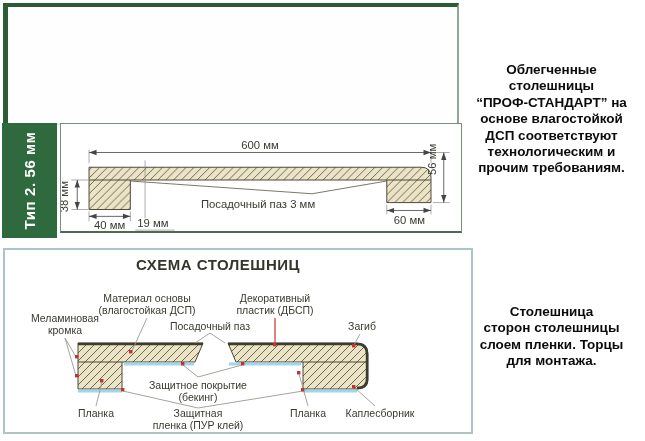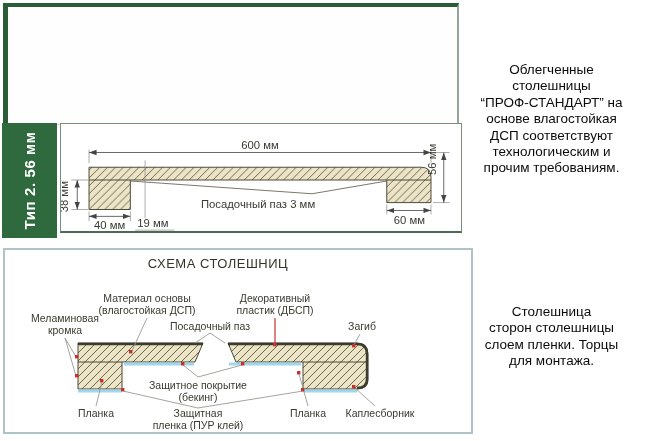--- a/index.html
+++ b/index.html
@@ -14,25 +14,25 @@
     display:flex;align-items:center;justify-content:center;}
   .type-text{transform:rotate(-90deg);white-space:nowrap;color:#ffffff;font-weight:bold;
     font-size:15px;letter-spacing:.6px;}
   
   .drawing-panel{position:absolute;left:60px;top:123px;width:402px;height:110px;box-sizing:border-box;
     background:#ffffff;border:1px solid #77907e;border-bottom:2px solid #4c6a54;}
   .drawing-panel svg{display:block;}
   
   .scheme-panel{position:absolute;left:3px;top:248px;width:470px;height:186px;box-sizing:border-box;
     background:#ffffff;border:2px solid #aec3c6;}
-  .scheme-title{position:absolute;left:0;right:40px;top:6px;text-align:center;font-weight:normal;
-    font-size:13px;letter-spacing:.5px;color:#35352c;}
+  .scheme-title{position:absolute;left:0;right:40px;top:6px;text-align:center;font-weight:bold;
+    font-size:15px;letter-spacing:.5px;color:#35352c;}
   .scheme-panel svg{position:absolute;left:0;top:0;}
   
-  .desc{position:absolute;left:460px;width:183px;text-align:center;font-weight:normal;
+  .desc{position:absolute;left:460px;width:183px;text-align:center;font-weight:bold;
     color:#0b0b0b;font-size:13.5px;line-height:16.4px;}
   .desc-top{top:62px;}
   .desc-bottom{top:304px;}
   
   .outline{stroke:#4a4638;stroke-width:1;}
   .inner{stroke:#4a4638;stroke-width:1;}
   .decor{stroke:#3c3c2e;stroke-width:2.4;fill:none;stroke-linecap:butt;}
   .dim{stroke:#555;stroke-width:0.9;}
   .ext{stroke:#888;stroke-width:0.7;}
   .groove{stroke:#6a6552;stroke-width:0.9;fill:none;}
@@ -102,21 +102,21 @@
       <text class="dimtxt" x="351" y="102" text-anchor="middle">60 мм</text>
 
       <text class="dimtxt" x="197" y="85" text-anchor="middle">Посадочный паз 3 мм</text>
     </svg>
   </div>
 
   <div class="desc desc-top">
     <div>Облегченные</div>
     <div>столешницы</div>
     <div>“ПРОФ-СТАНДАРТ” на</div>
-    <div>основе влагостойкая</div>
+    <div>основе влагостойкой</div>
     <div>ДСП соответствуют</div>
     <div>технологическим и</div>
     <div>прочим требованиям.</div>
   </div>
 
   <div class="scheme-panel">
     <div class="scheme-title">СХЕМА СТОЛЕШНИЦ</div>
     <svg width="466" height="182" viewBox="0 0 466 182">
       <defs>
         <pattern id="h2" width="8" height="8" patternUnits="userSpaceOnUse">

